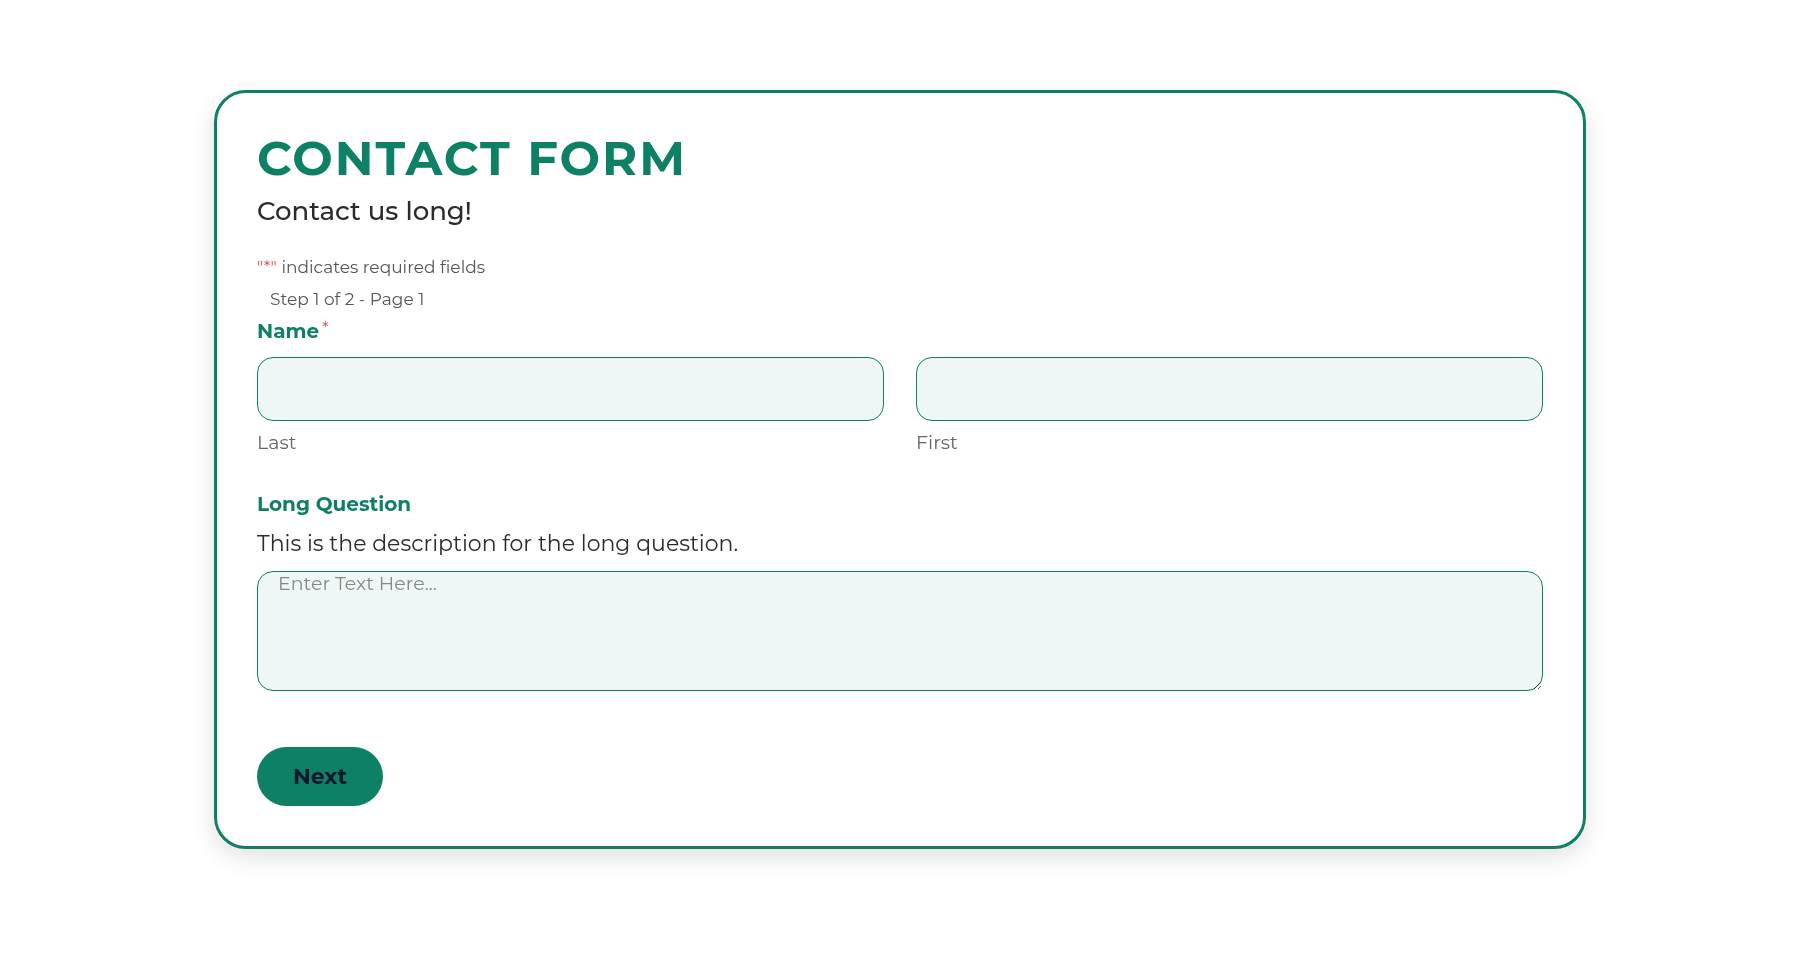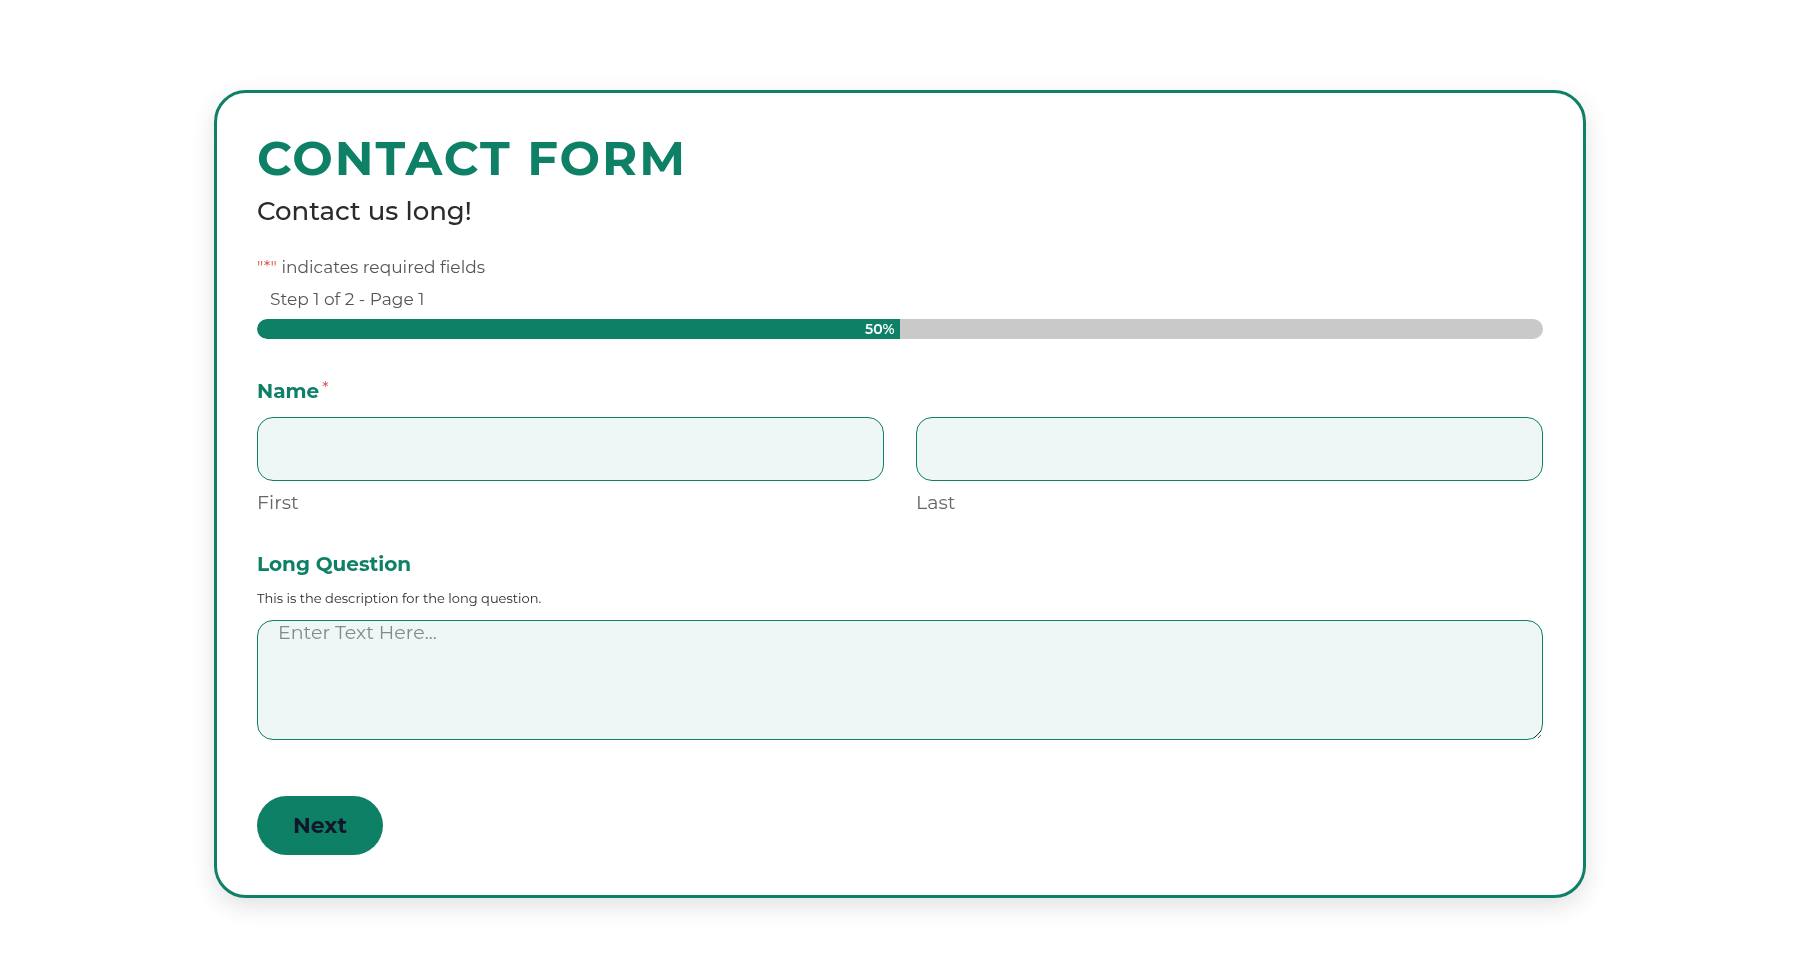--- a/index.html
+++ b/index.html
@@ -88,21 +88,21 @@
       margin-bottom: 14px;
       display: inline-block;
     }
     .required-asterisk {
       color: #d9534f;
       font-size: 16px;
       margin-left: 3px;
       vertical-align: top;
     }
     .field-description {
-      font-size: 13px;
+      font-size: 22px;
       color: #2b2b2b;
       margin-bottom: 14px;
     }
     .name-row {
       display: flex;
       gap: 32px;
     }
     .name-col {
       flex: 1;
     }
@@ -161,37 +161,33 @@
   <h1 class="form-title">CONTACT FORM</h1>
   <div class="form-subtitle">Contact us long!</div>
 
   <div class="required-note">
     <span class="asterisk-quote">"</span><span class="asterisk-quote">*</span><span class="asterisk-quote">"</span>
     <span> indicates required fields</span>
   </div>
 
   <div class="step-label">Step 1 of 2 - Page 1</div>
 
-  <div class="progress-bar">
-    <div class="progress-fill"></div>
-    <div class="progress-text">50%</div>
-  </div>
 
   <div class="field-group">
     <div>
       <span class="field-label">Name</span><span class="required-asterisk">*</span>
     </div>
     <div class="name-row">
       <div class="name-col">
         <input type="text" class="text-input" value="" style="">
-        <span class="sub-label">First</span>
+        <span class="sub-label">Last</span>
       </div>
       <div class="name-col">
         <input type="text" class="text-input" value="" style="">
-        <span class="sub-label">Last</span>
+        <span class="sub-label">First</span>
       </div>
     </div>
   </div>
 
   <div class="field-group">
     <div class="field-label">Long Question</div>
     <div class="field-description">This is the description for the long question.</div>
     <textarea class="textarea-input" placeholder="Enter Text Here..." style=""></textarea>
   </div>
 

